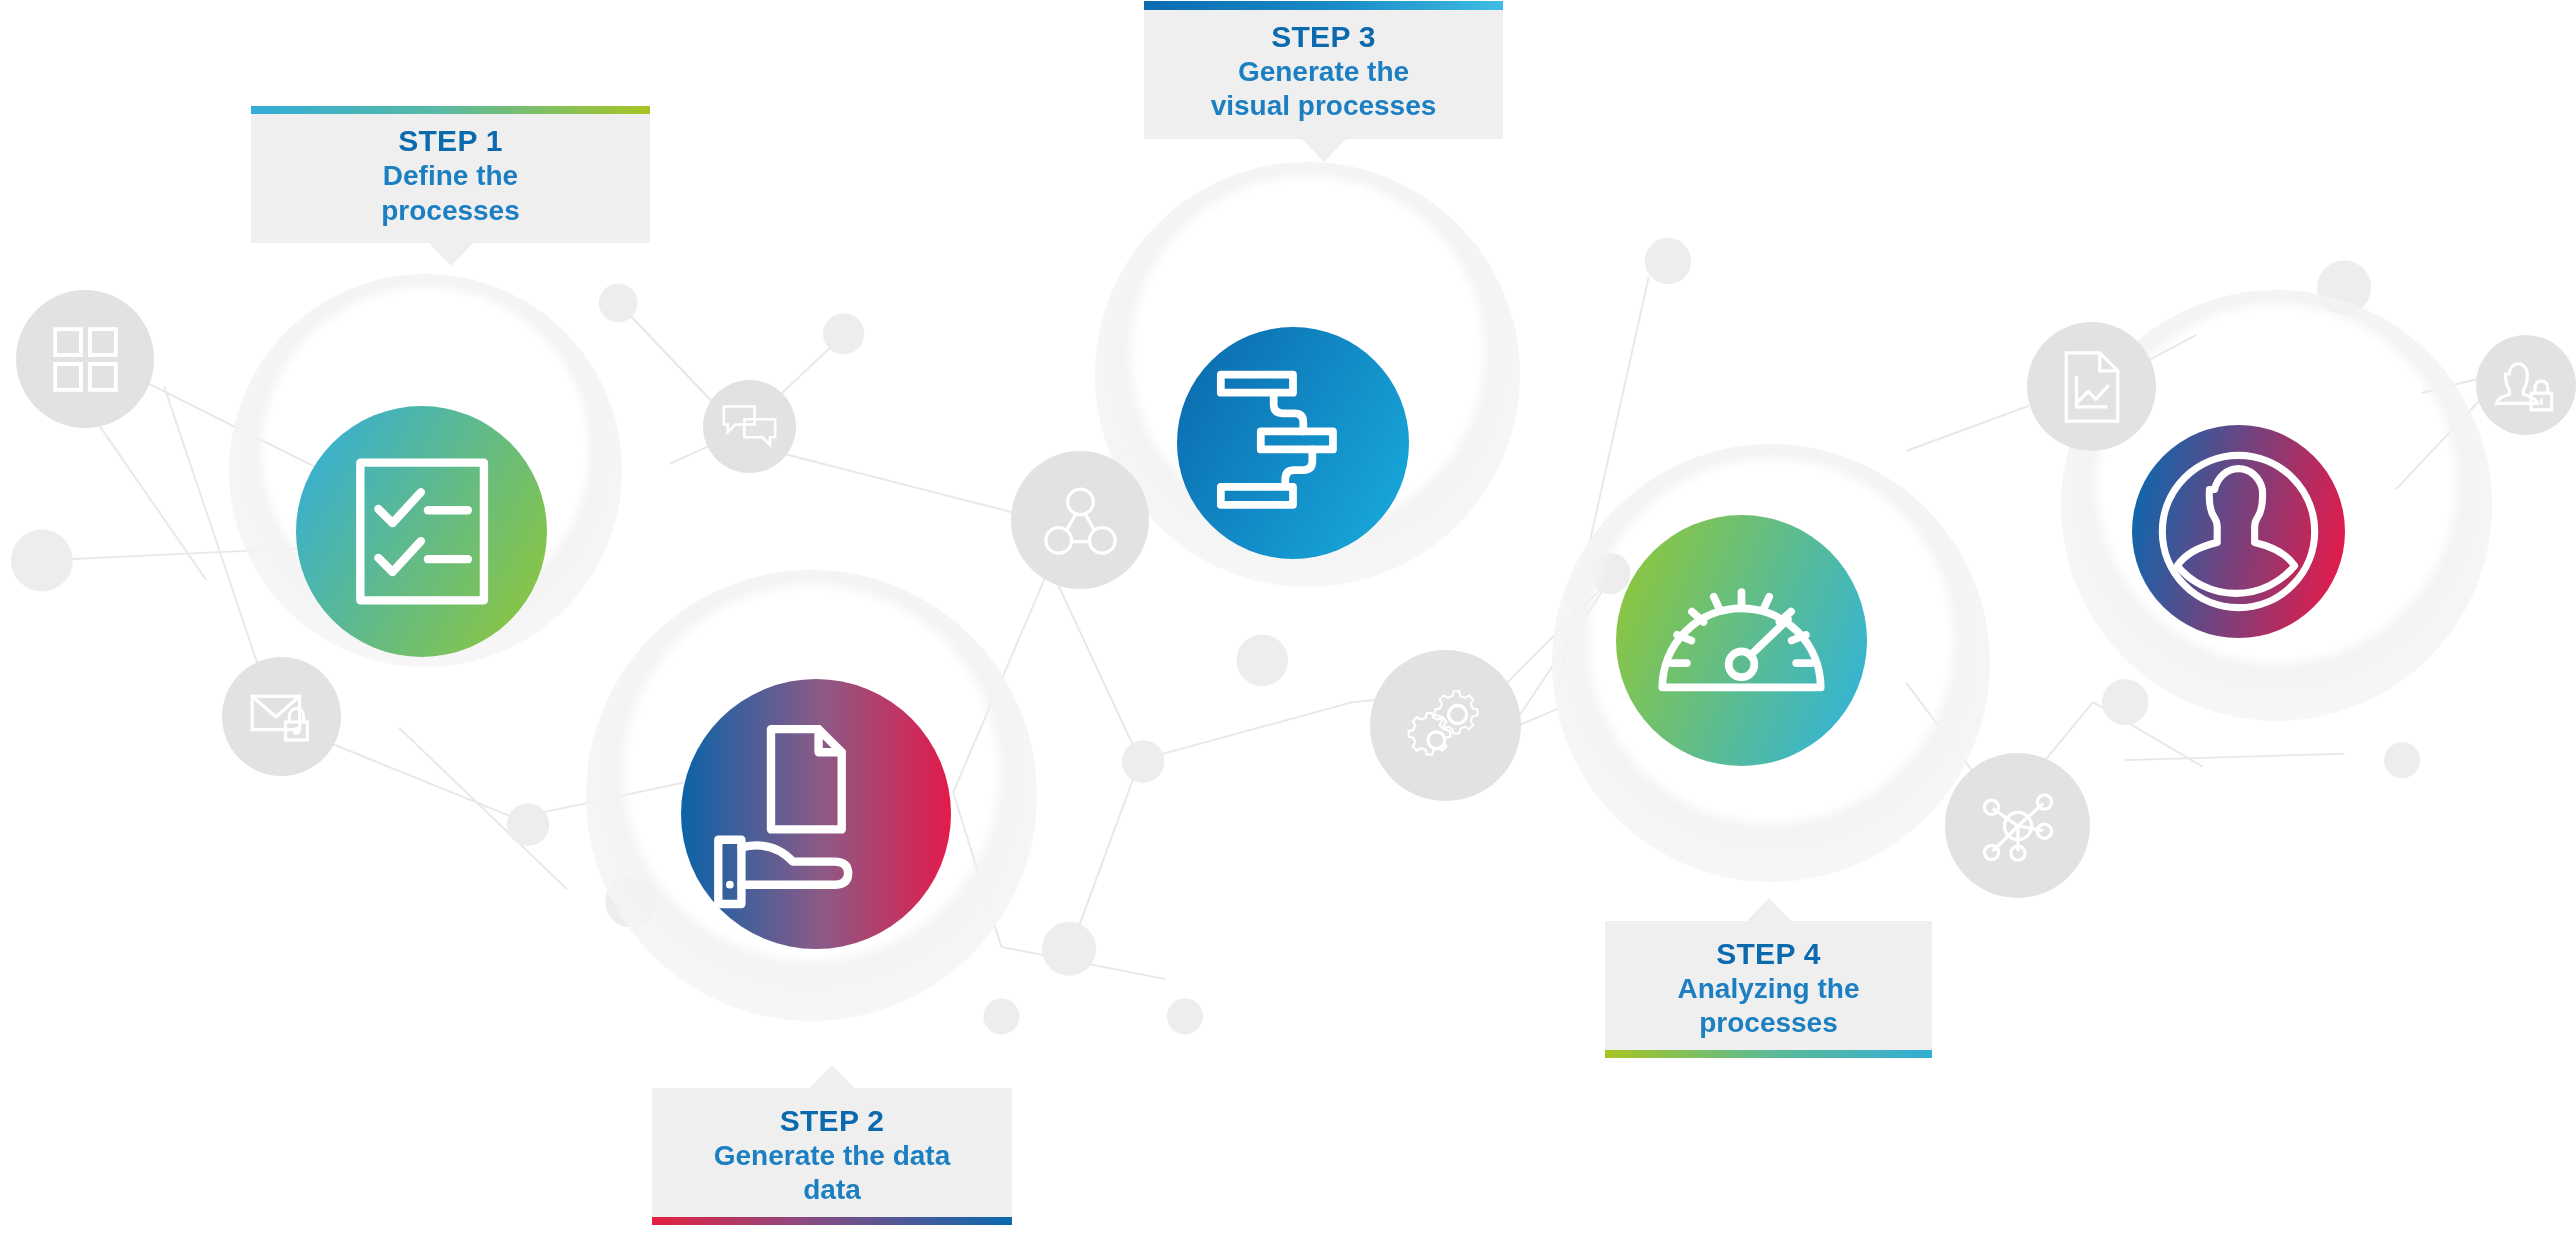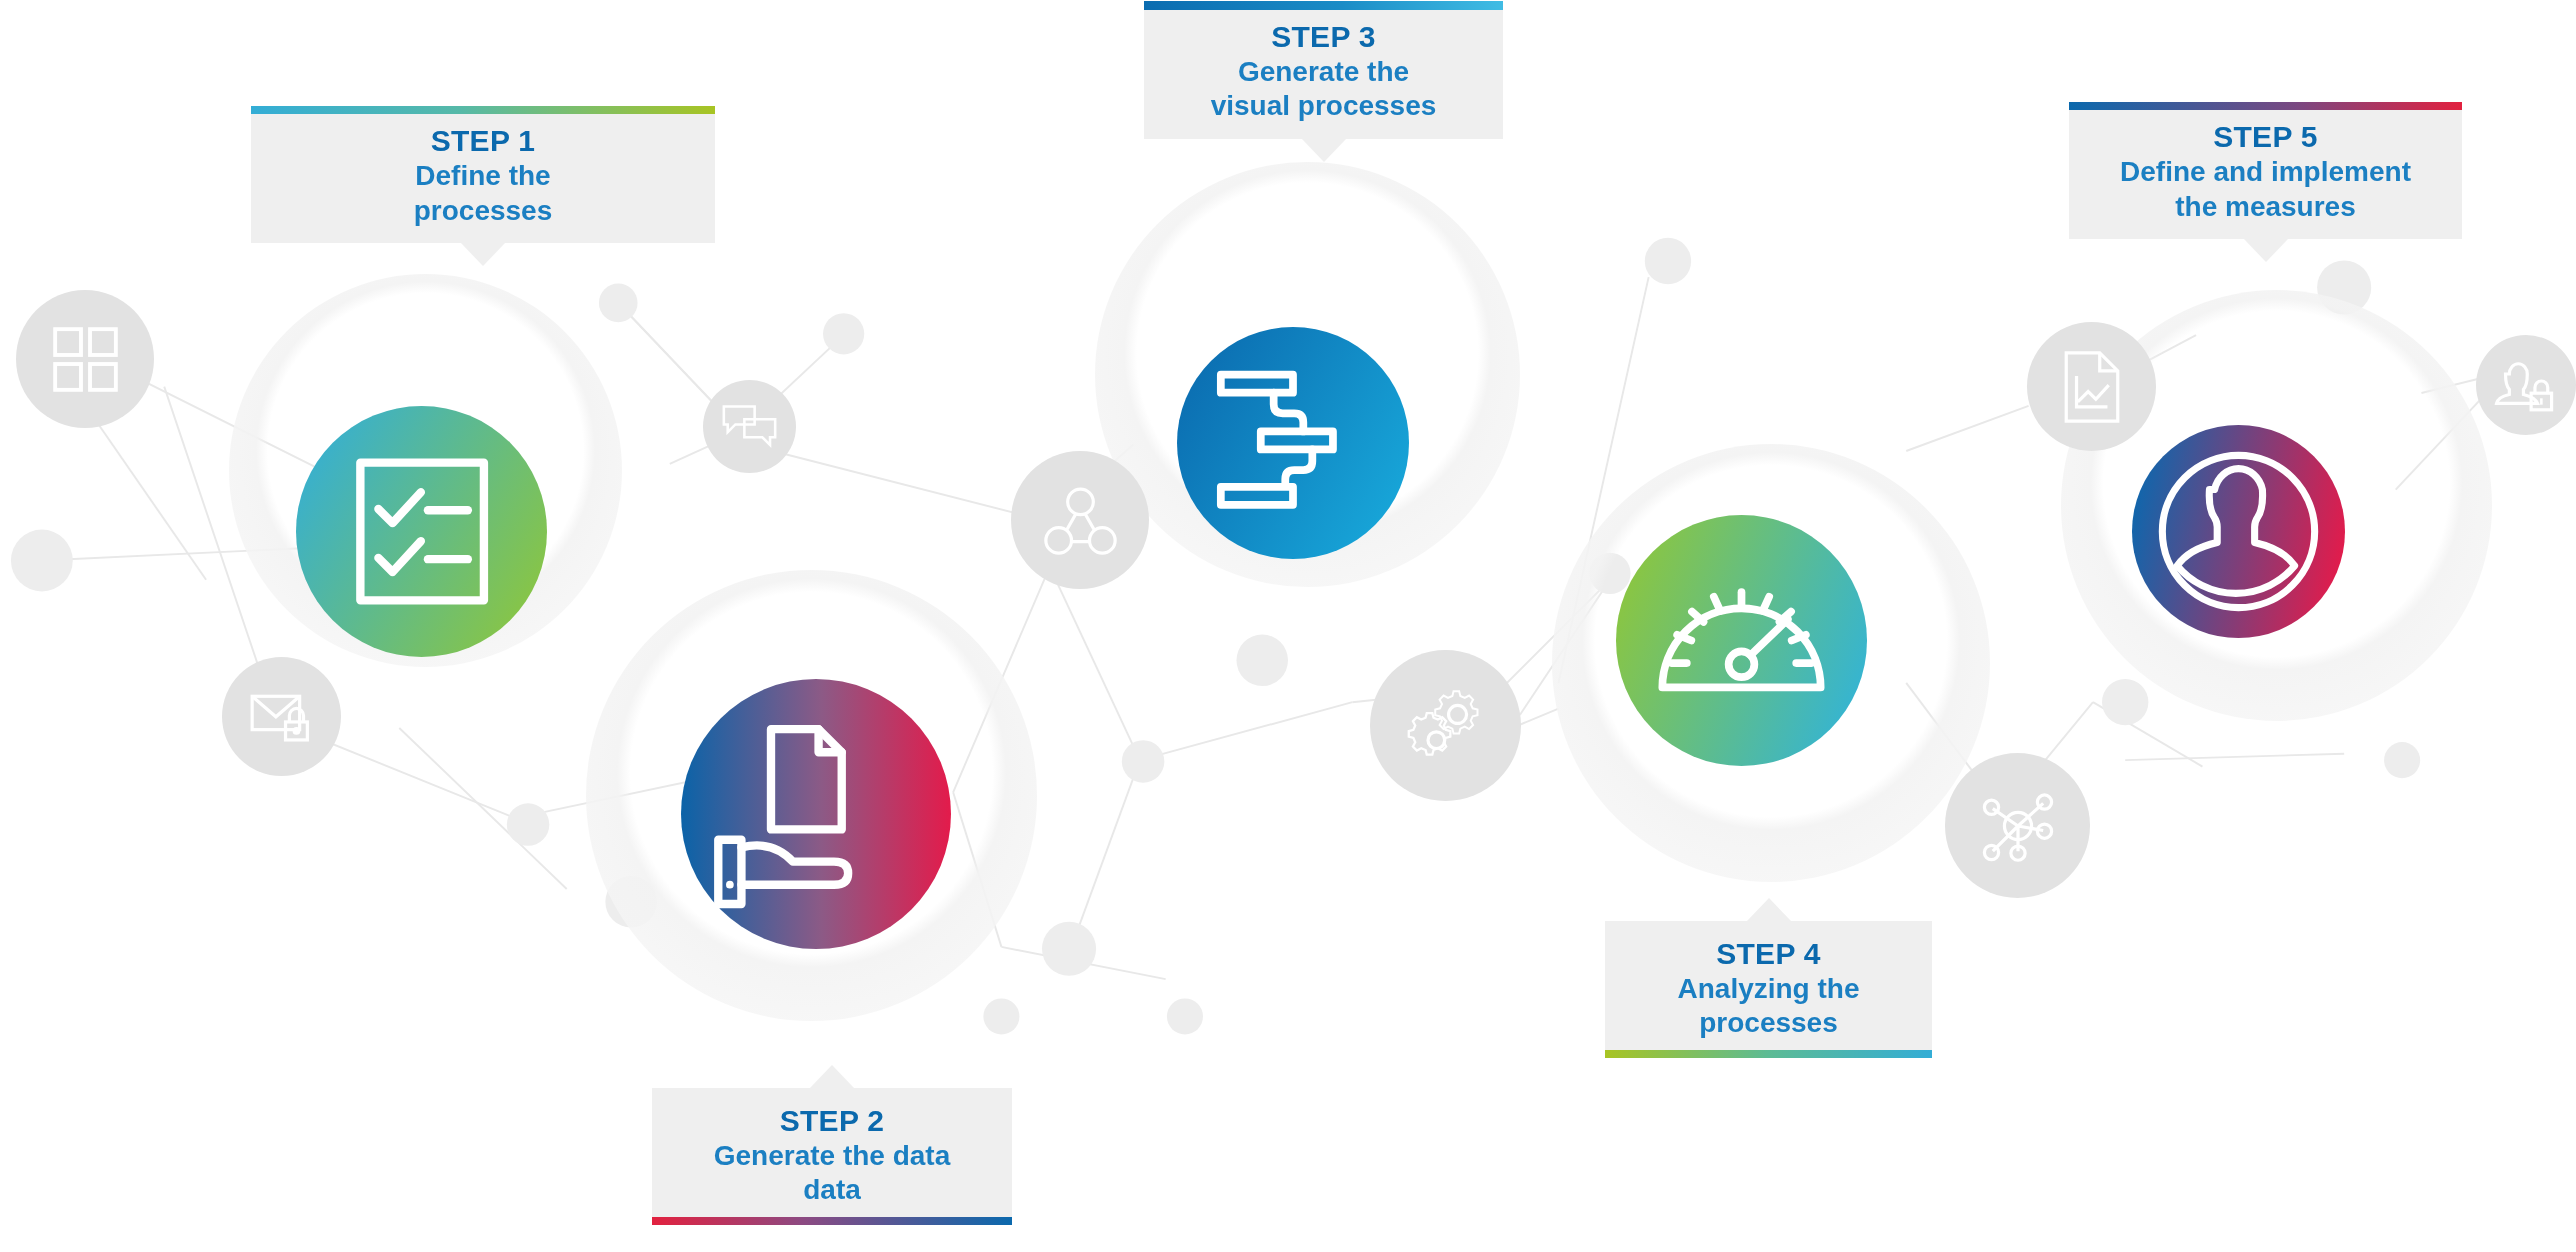--- a/index.html
+++ b/index.html
@@ -53,21 +53,21 @@
     bottom:-23px;left:50%;margin-left:-22px;
   }
   .ptr.up{
     border-left:22px solid transparent;
     border-right:22px solid transparent;
     border-bottom:23px solid #efefef;
     top:-23px;left:50%;margin-left:-22px;
   }
 
   
-  #callout-1{left:251px;top:106px;width:464px;}
+  #callout-1{left:251px;top:106px;width:399px;}
   #callout-2{left:652px;top:1088px;width:360px;}
   #callout-3{left:1144px;top:1.3px;width:359px;}
   #callout-4{left:1605px;top:921px;width:327px;}
   #callout-5{left:2069px;top:102px;width:393px;}
   .halo{
     position:absolute;border-radius:50%;
     background:radial-gradient(circle at 50% 45%, rgba(243,243,243,0.0) 54%, rgba(243,243,243,0.92) 58%, rgba(247,247,247,0.75) 88%, rgba(255,255,255,0) 100%);
   }
   .disc{position:absolute;border-radius:50%;display:flex;align-items:center;justify-content:center;}
   .disc svg{display:block;}
@@ -355,24 +355,15 @@
   <div class="callout bottom-bar" id="callout-4">
     <div class="bar" style="background:linear-gradient(90deg,#A8C423 0%,#5CBB94 50%,#33ADD6 100%);"></div>
     <div class="inner">
       <span class="step-num">STEP 4</span>
       <span class="step-desc">Analyzing the</span>
       <span class="step-desc">processes</span>
     </div>
     <div class="ptr up"></div>
   </div>
 
-  <div class="callout top-bar" id="callout-5">
-    <div class="bar" style="background:linear-gradient(90deg,#0B69AD 0%,#7A4881 58%,#E2213F 100%);"></div>
-    <div class="inner">
-      <span class="step-num">STEP 5</span>
-      <span class="step-desc">Define and implement</span>
-      <span class="step-desc">the measures</span>
-    </div>
-    <div class="ptr down"></div>
-  </div>
 
 </div>
 
 
 </body></html>

